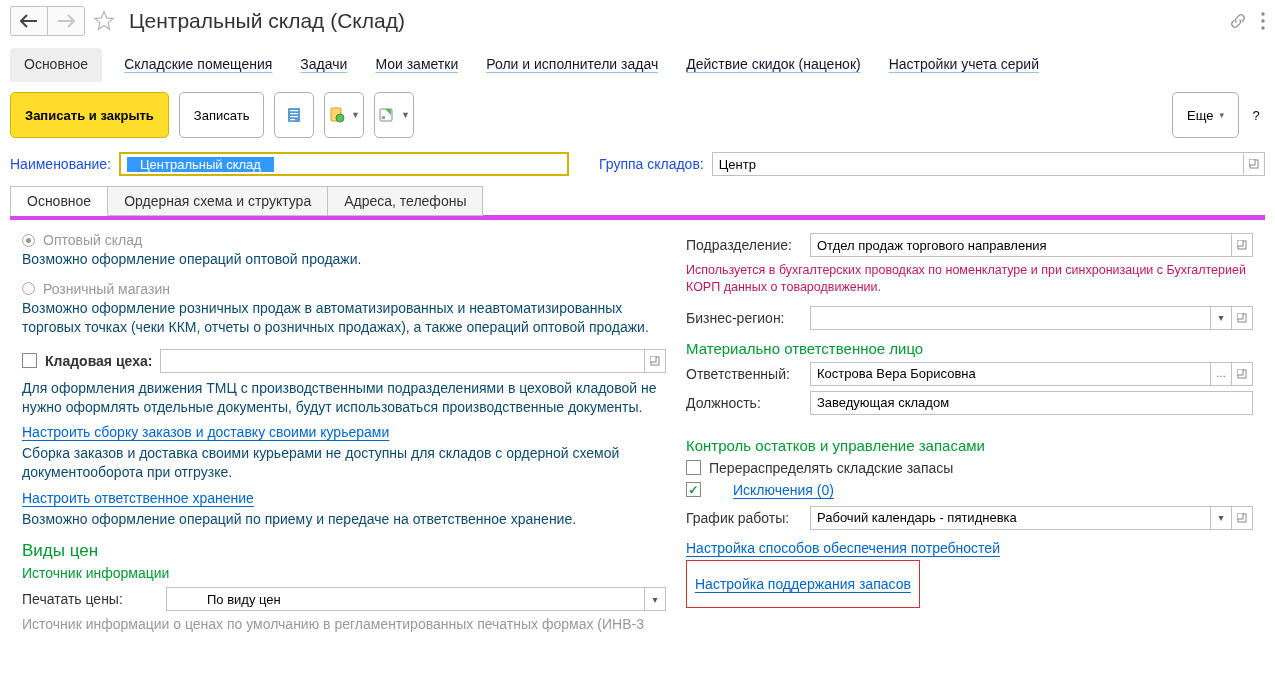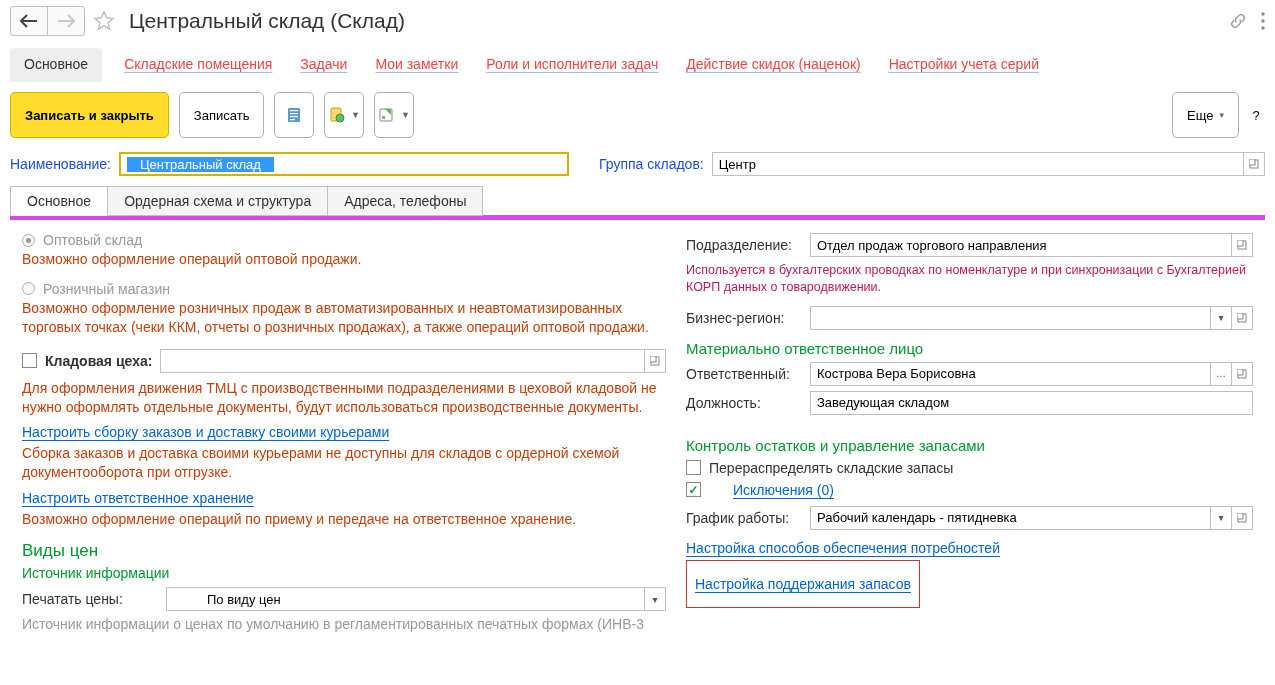--- a/index.html
+++ b/index.html
@@ -61,21 +61,21 @@
     .nav-tabs {
       display:flex;
       gap: 0;
       padding: 8px 10px 0 10px;
       border-bottom: 0;
       align-items:flex-end;
     }
     .nav-tab {
       margin-right: 24px;
       padding: 6px 2px 10px 2px;
-      color:#ef4444;
+      color:#0f172a;
       cursor:pointer;
       font-size: 14px;
     }
     .nav-tab.active {
       color:#333;
       background: #eee;
       border-radius: 4px 4px 0 0;
       padding: 8px 14px 10px 14px;
       margin-right: 20px;
     }
@@ -189,21 +189,21 @@
     
     
     .radio-row { display:flex; align-items:center; gap:8px; margin:4px 0 2px 0; }
     .radio {
       width:13px; height:13px; border:1px solid #aaa; border-radius:50%;
       display:inline-flex; align-items:center; justify-content:center;
       background:#f8f8f8;
     }
     .radio.checked::after { content:''; width:5px; height:5px; border-radius:50%; background:#999; }
     .radio-label { color:#999; font-size:14px; }
-    .helper-text { color:#c2410c; font-size:14px; margin: 2px 0 12px 0; line-height:1.35;}
+    .helper-text { color:#0c4a6e; font-size:14px; margin: 2px 0 12px 0; line-height:1.35;}
     
     .checkbox-row { display:flex; align-items:center; gap:8px; margin:6px 0; }
     .chk {
       width:15px; height:15px; border:1px solid #888;
       display:inline-flex; align-items:center; justify-content:center;
       cursor:pointer; background:#fff;
     }
     .chk.checked::after { content:'✓'; font-size:12px; color:#009933; font-weight:bold; }
     
     .link { color:#0066cc; text-decoration:underline; text-underline-offset:3px; cursor:pointer; font-size:14px; }

